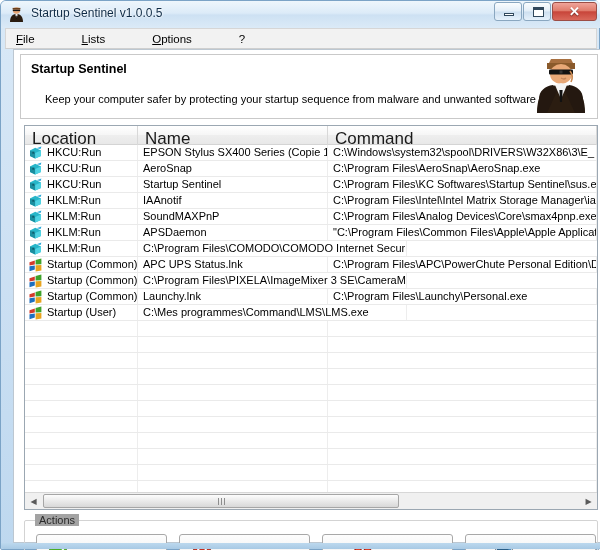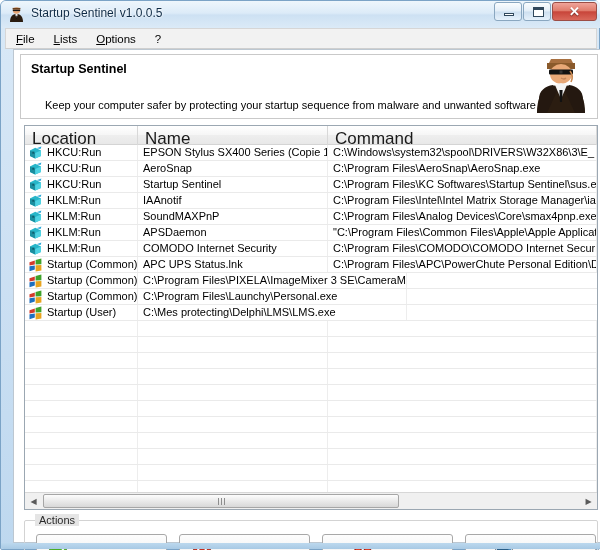--- a/index.html
+++ b/index.html
@@ -107,20 +107,21 @@
     left: 4px; top: 27px;
     width: 592px;
     height: 21px;
     box-sizing: border-box;
     background: #f2f2f2;
     border: 1px solid #d6d6d6;
     border-bottom: 1px solid #cfcfcf;
     display: flex;
     align-items: center;
     padding-left: 8px;
+    gap: 28px;
   }
   .menuitem {
     font-size: 11.5px;
     color: #000000;
     padding: 2px 9px 2px 2px;
     margin-right: 8px;
     white-space: nowrap;
     cursor: default;
   }
   .menuitem u { text-decoration: underline; }
@@ -151,21 +152,21 @@
   .banner-title {
     position: absolute;
     left: 10px; top: 7px;
     font-size: 12.5px;
     font-weight: bold;
     color: #000000;
     white-space: nowrap;
   }
   .banner-sub {
     position: absolute;
-    left: 24px; top: 44px;
+    left: 24px; top: 38px;
     font-size: 11px;
     color: #000000;
     white-space: nowrap;
   }
   .agent {
     position: absolute;
     right: 8px; top: 2px;
     width: 56px; height: 58px;
   }
 
@@ -286,21 +287,21 @@
     left: 10px; top: 470px;
     width: 574px;
     height: 62px;
     box-sizing: border-box;
     border: 1px solid #d3d3d3;
     border-radius: 2px;
   }
   .actions-legend {
     position: absolute;
     left: 10px; top: -7px;
-    background: #e5e5e5;
+    background: #a3a3a3;
     padding: 0 4px;
     font-size: 11px;
     color: #2a2a2a;
   }
   .btn-row {
     position: absolute;
     left: 11px; top: 13px;
     display: flex;
   }
   .btn {
@@ -469,21 +470,20 @@
             <div class="lv-td cmd">"C:\Program Files\Common Files\Apple\Apple Application</div>
           </div>
           <div class="lv-row">
             <div class="lv-td loc"><svg class="row-icon" viewBox="0 0 15 14">
                 <path d="M2 4.5 L7.2 1.8 L13 4.5 L13 10 L7.2 12.6 L2 10 Z" fill="#27b6c9"></path>
                 <path d="M2 4.5 L7.2 7.1 L7.2 12.6 L2 10 Z" fill="#1b8fa0"></path>
                 <path d="M7.2 7.1 L13 4.5 L13 10 L7.2 12.6 Z" fill="#4fd3e3"></path>
                 <path d="M8.5 2.2 L13.4 0.6 L12.6 3 Z" fill="#2ea8d8"></path>
                 <rect x="4.3" y="5.6" width="2.1" height="2.1" fill="#0e5f6e"></rect>
               </svg><span>HKLM:Run</span></div>
-            <div class="lv-td name">COMODO Internet Security</div>
             <div class="lv-td cmd">C:\Program Files\COMODO\COMODO Internet Security\</div>
           </div>
           <div class="lv-row">
             <div class="lv-td loc"><svg class="row-icon" viewBox="0 0 15 14">
                 <path d="M1.5 4.2 L6.8 2.4 L6.8 6.6 L1.5 7.6 Z" fill="#d43a2a"></path>
                 <path d="M7.6 2.1 L13.4 0.6 L13.4 6.2 L7.6 6.6 Z" fill="#3fa32b"></path>
                 <path d="M1.5 8.3 L6.8 7.4 L6.8 11.6 L1.5 13.2 Z" fill="#1d6fc0"></path>
                 <path d="M7.6 7.3 L13.4 6.9 L13.4 12.6 L7.6 13.4 Z" fill="#e8a41f"></path>
               </svg><span>Startup (Common)</span></div>
             <div class="lv-td name">APC UPS Status.lnk</div>
@@ -498,30 +498,31 @@
               </svg><span>Startup (Common)</span></div>
             <div class="lv-td cmd">C:\Program Files\PIXELA\ImageMixer 3 SE\CameraMon</div>
           </div>
           <div class="lv-row">
             <div class="lv-td loc"><svg class="row-icon" viewBox="0 0 15 14">
                 <path d="M1.5 4.2 L6.8 2.4 L6.8 6.6 L1.5 7.6 Z" fill="#d43a2a"></path>
                 <path d="M7.6 2.1 L13.4 0.6 L13.4 6.2 L7.6 6.6 Z" fill="#3fa32b"></path>
                 <path d="M1.5 8.3 L6.8 7.4 L6.8 11.6 L1.5 13.2 Z" fill="#1d6fc0"></path>
                 <path d="M7.6 7.3 L13.4 6.9 L13.4 12.6 L7.6 13.4 Z" fill="#e8a41f"></path>
               </svg><span>Startup (Common)</span></div>
+            <div class="lv-td name">Launchy.lnk</div>
             <div class="lv-td cmd">C:\Program Files\Launchy\Personal.exe</div>
           </div>
           <div class="lv-row">
             <div class="lv-td loc"><svg class="row-icon" viewBox="0 0 15 14">
                 <path d="M1.5 4.2 L6.8 2.4 L6.8 6.6 L1.5 7.6 Z" fill="#d43a2a"></path>
                 <path d="M7.6 2.1 L13.4 0.6 L13.4 6.2 L7.6 6.6 Z" fill="#3fa32b"></path>
                 <path d="M1.5 8.3 L6.8 7.4 L6.8 11.6 L1.5 13.2 Z" fill="#1d6fc0"></path>
                 <path d="M7.6 7.3 L13.4 6.9 L13.4 12.6 L7.6 13.4 Z" fill="#e8a41f"></path>
               </svg><span>Startup (User)</span></div>
-            <div class="lv-td cmd">C:\Mes protecting\Delphi\LMS\LMS.exe</div>
+            <div class="lv-td cmd">C:\Mes programmes\Command\LMS\LMS.exe</div>
           </div>
           <div class="lv-row">
             <div class="lv-td loc"></div>
             <div class="lv-td name"></div>
             <div class="lv-td cmd"></div>
           </div>
           <div class="lv-row">
             <div class="lv-td loc"></div>
             <div class="lv-td name"></div>
             <div class="lv-td cmd"></div>

